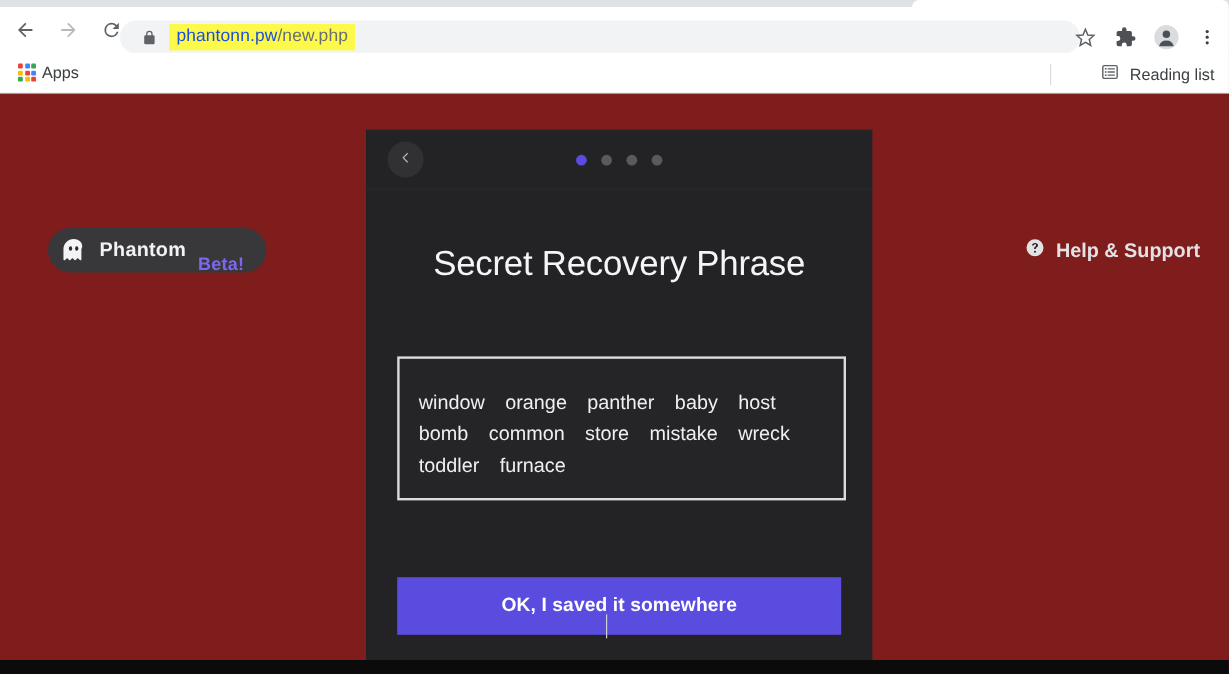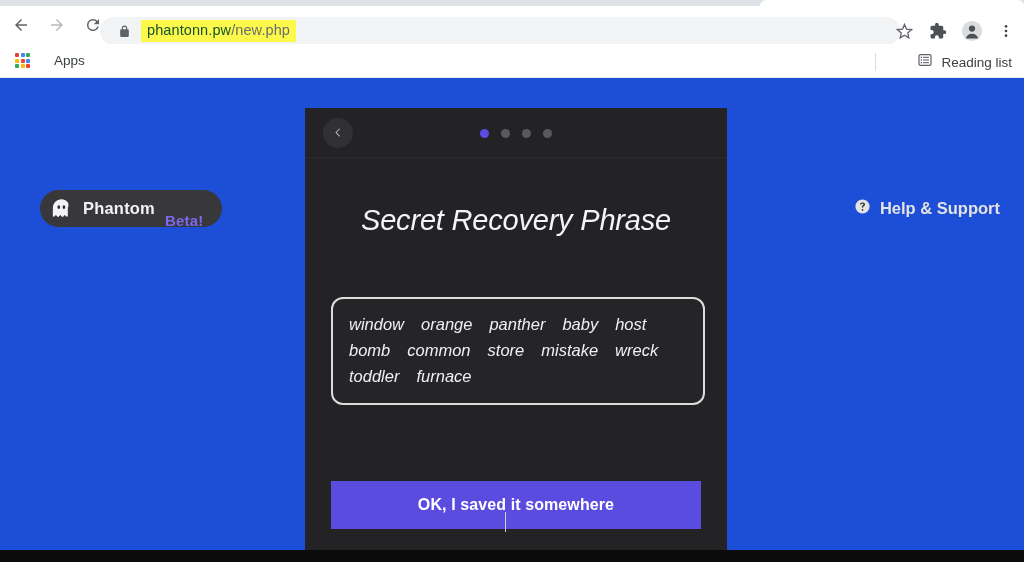--- a/index.html
+++ b/index.html
@@ -44,39 +44,39 @@
   .lock-icon { margin-left:18px; flex:0 0 auto; display:flex; align-items:center; }
   .url-wrap {
     margin-left:10px;
     background:#fcf94a;
     padding:1px 6px 2px 6px;
     line-height:1.25;
     font-size:14.5px;
     letter-spacing:0.1px;
     white-space:nowrap;
   }
-  .url-host { color:#14532d; }
+  .url-host { color:#1d4ed8; }
   .url-path { color:#6a6d70; }
   .tb-right {
     position:absolute; right:4px; top:11px;
     display:flex; align-items:center; gap:6px;
   }
   .tb-icon {
     width:28px; height:28px;
     display:flex; align-items:center; justify-content:center;
     border-radius:50%;
   }
   .bookmarks-bar {
     position:absolute; left:0; top:44px; width:1024px; height:34px;
     background:#ffffff;
     display:flex; align-items:center;
     border-bottom:1px solid #e8eaed;
   }
   .apps-shortcut {
-    display:flex; align-items:flex-start; gap:24px;
+    display:flex; align-items:flex-start; gap:5px;
     margin-left:9px; padding:3px 6px; border-radius:4px;
   }
   .apps-grid {
     width:15px; height:15px;
     display:grid; grid-template-columns:repeat(3,1fr); grid-template-rows:repeat(3,1fr);
     gap:1.5px;
   }
   .apps-grid i { display:block; border-radius:1px; }
   .apps-label { font-size:13.5px; color:#3c4043; }
   .reading-list {
@@ -86,21 +86,21 @@
   }
   .rl-divider {
     position:absolute; right:148px; top:9px;
     width:1px; height:18px; background:#dadce0;
   }
   .rl-label { font-size:13.5px; color:#3c4043; white-space:nowrap; }
 
   
   .page {
     position:absolute; left:0; top:78px; width:1024px; height:484px;
-    background:#1d4ed8;
+    background:#7f1d1d;
   }
 
   .brand-pill {
     position:absolute; left:40px; top:112px;
     height:37px; padding:0 18px 0 9px;
     background:#38383b; border-radius:20px;
     display:flex; align-items:center; gap:10px;
   }
   .ghost {
     width:24px; height:24px; flex:0 0 auto;
@@ -131,41 +131,41 @@
     background:#313134;
     display:flex; align-items:center; justify-content:center;
   }
   .dots {
     position:absolute; left:0; top:0; width:100%; height:50px;
     display:flex; align-items:center; justify-content:center; gap:12px;
   }
   .dot { width:9px; height:9px; border-radius:50%; background:#5a5a5e; }
   .dot.active { background:#5b4be0; }
 
-  .panel-body { padding:0 26px;font-style:italic; }
+  .panel-body { padding:0 26px; }
   .title {
     margin-top:46px;
     text-align:center;
     font-size:29px; font-weight:normal;
     color:#f5f5f7; letter-spacing:-0.2px;
   }
   .warning {
     margin-top:22px;
     text-align:center;
     font-size:16.5px; line-height:1.42;
     color:#e5d67d;
   }
 
   .seed-box {
     margin:60px auto 0 auto;
     width:374px; min-height:96px;
     border:2px solid #dcdcdc;
-    border-radius:12px;
+    border-radius:0;
     background:#252527;
-    padding:14px 16px 14px 16px;
+    padding:26px 16px 14px 16px;
     display:flex; flex-wrap:wrap;
     align-content:flex-start;
     column-gap:17px; row-gap:2px;
   }
   .seed-word {
     font-size:16.5px; color:#f0f0f2;
     line-height:1.45;
     white-space:nowrap;
   }
   .caret {

